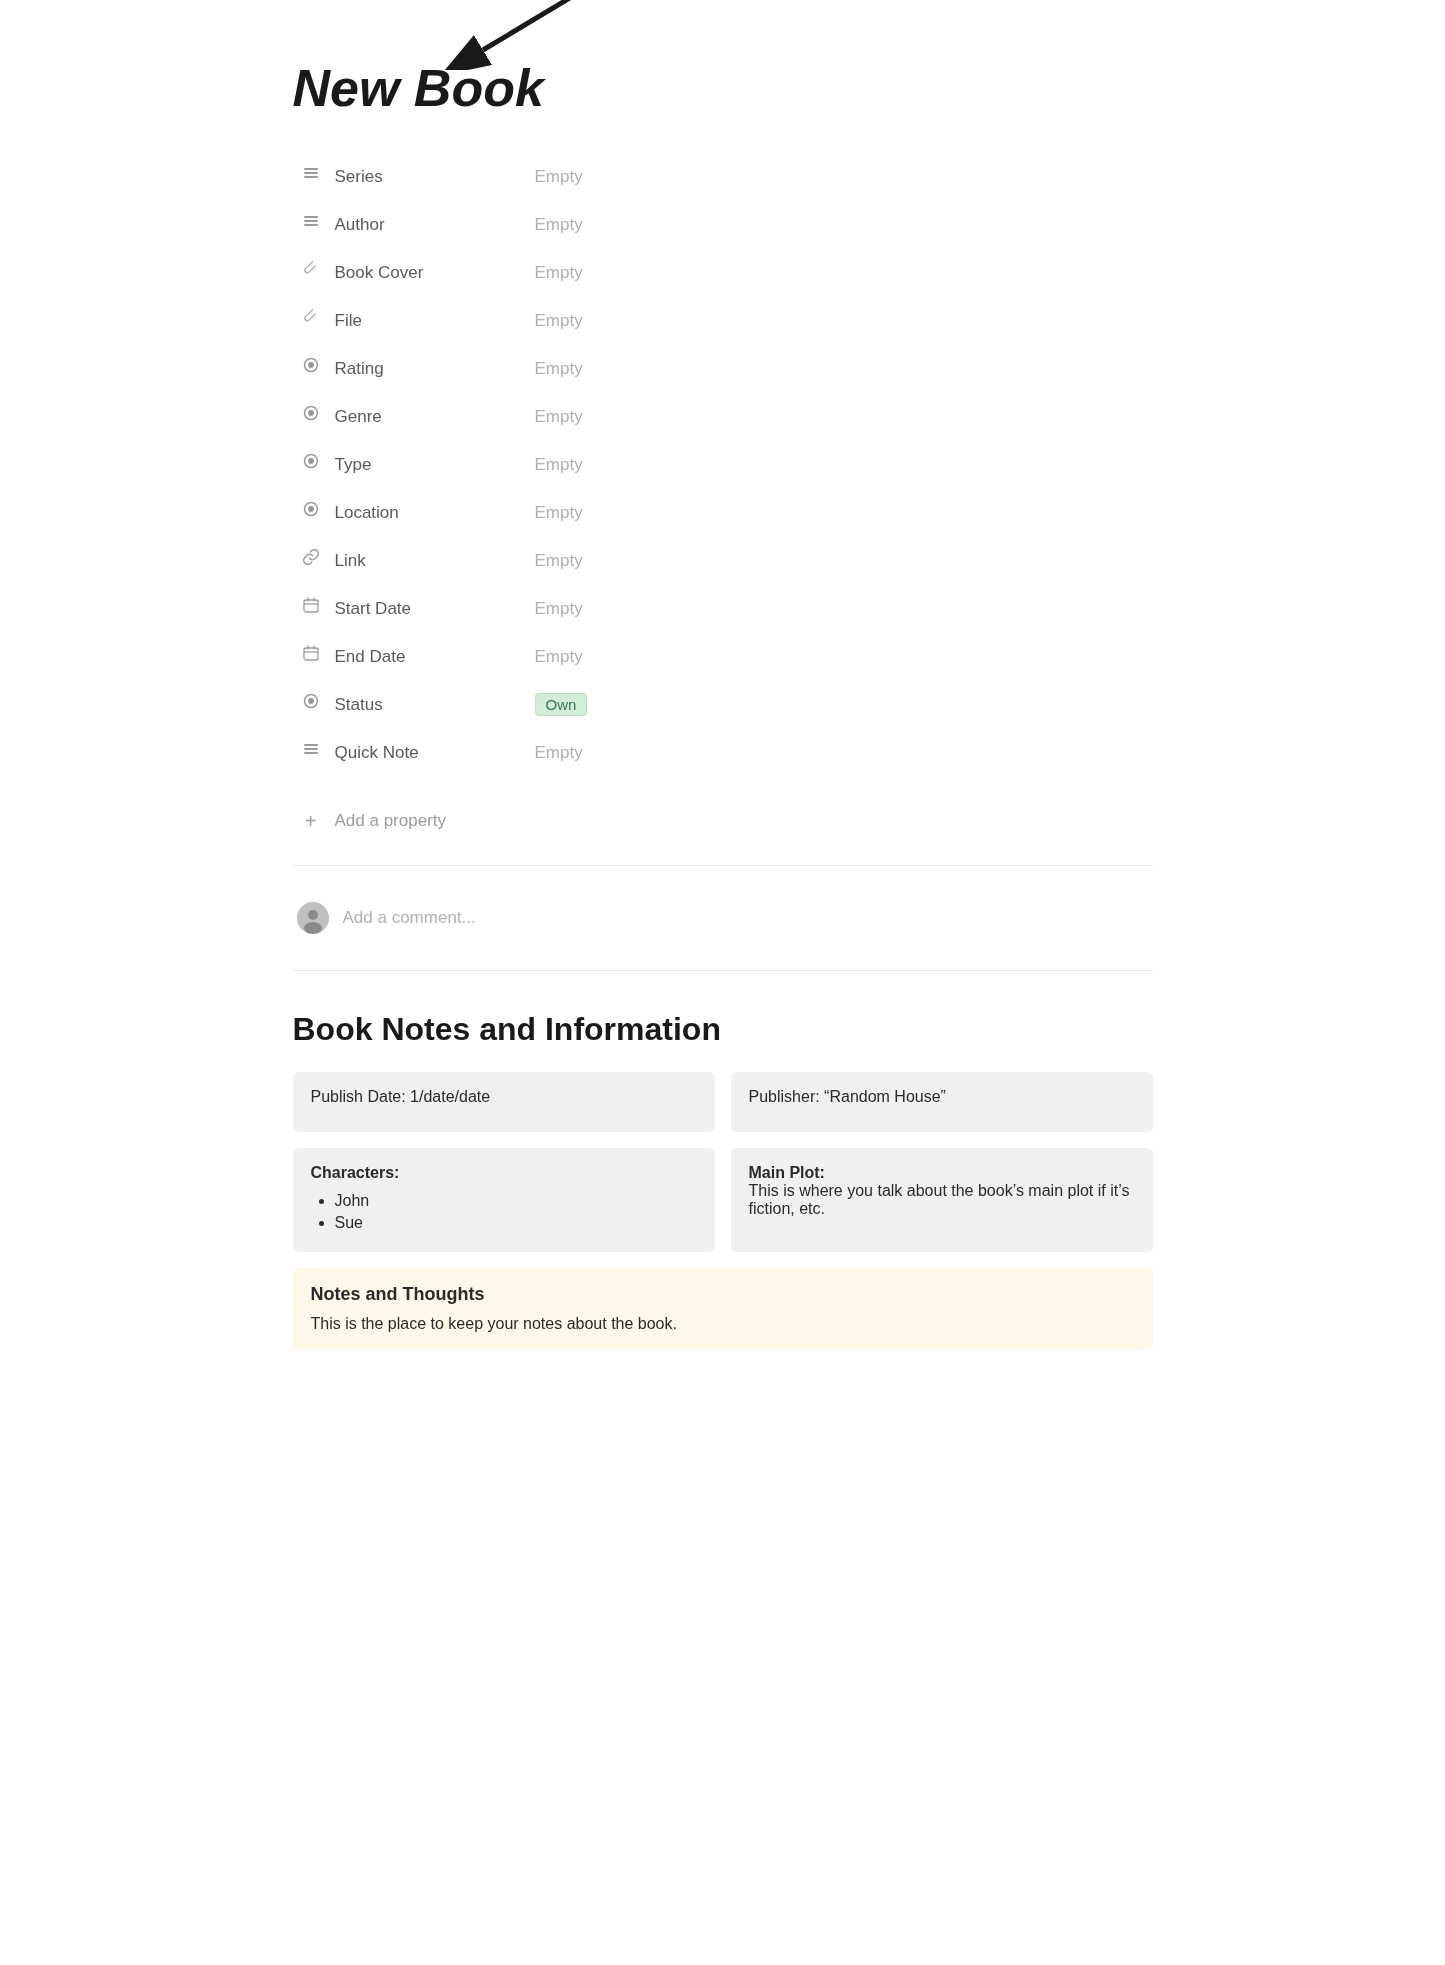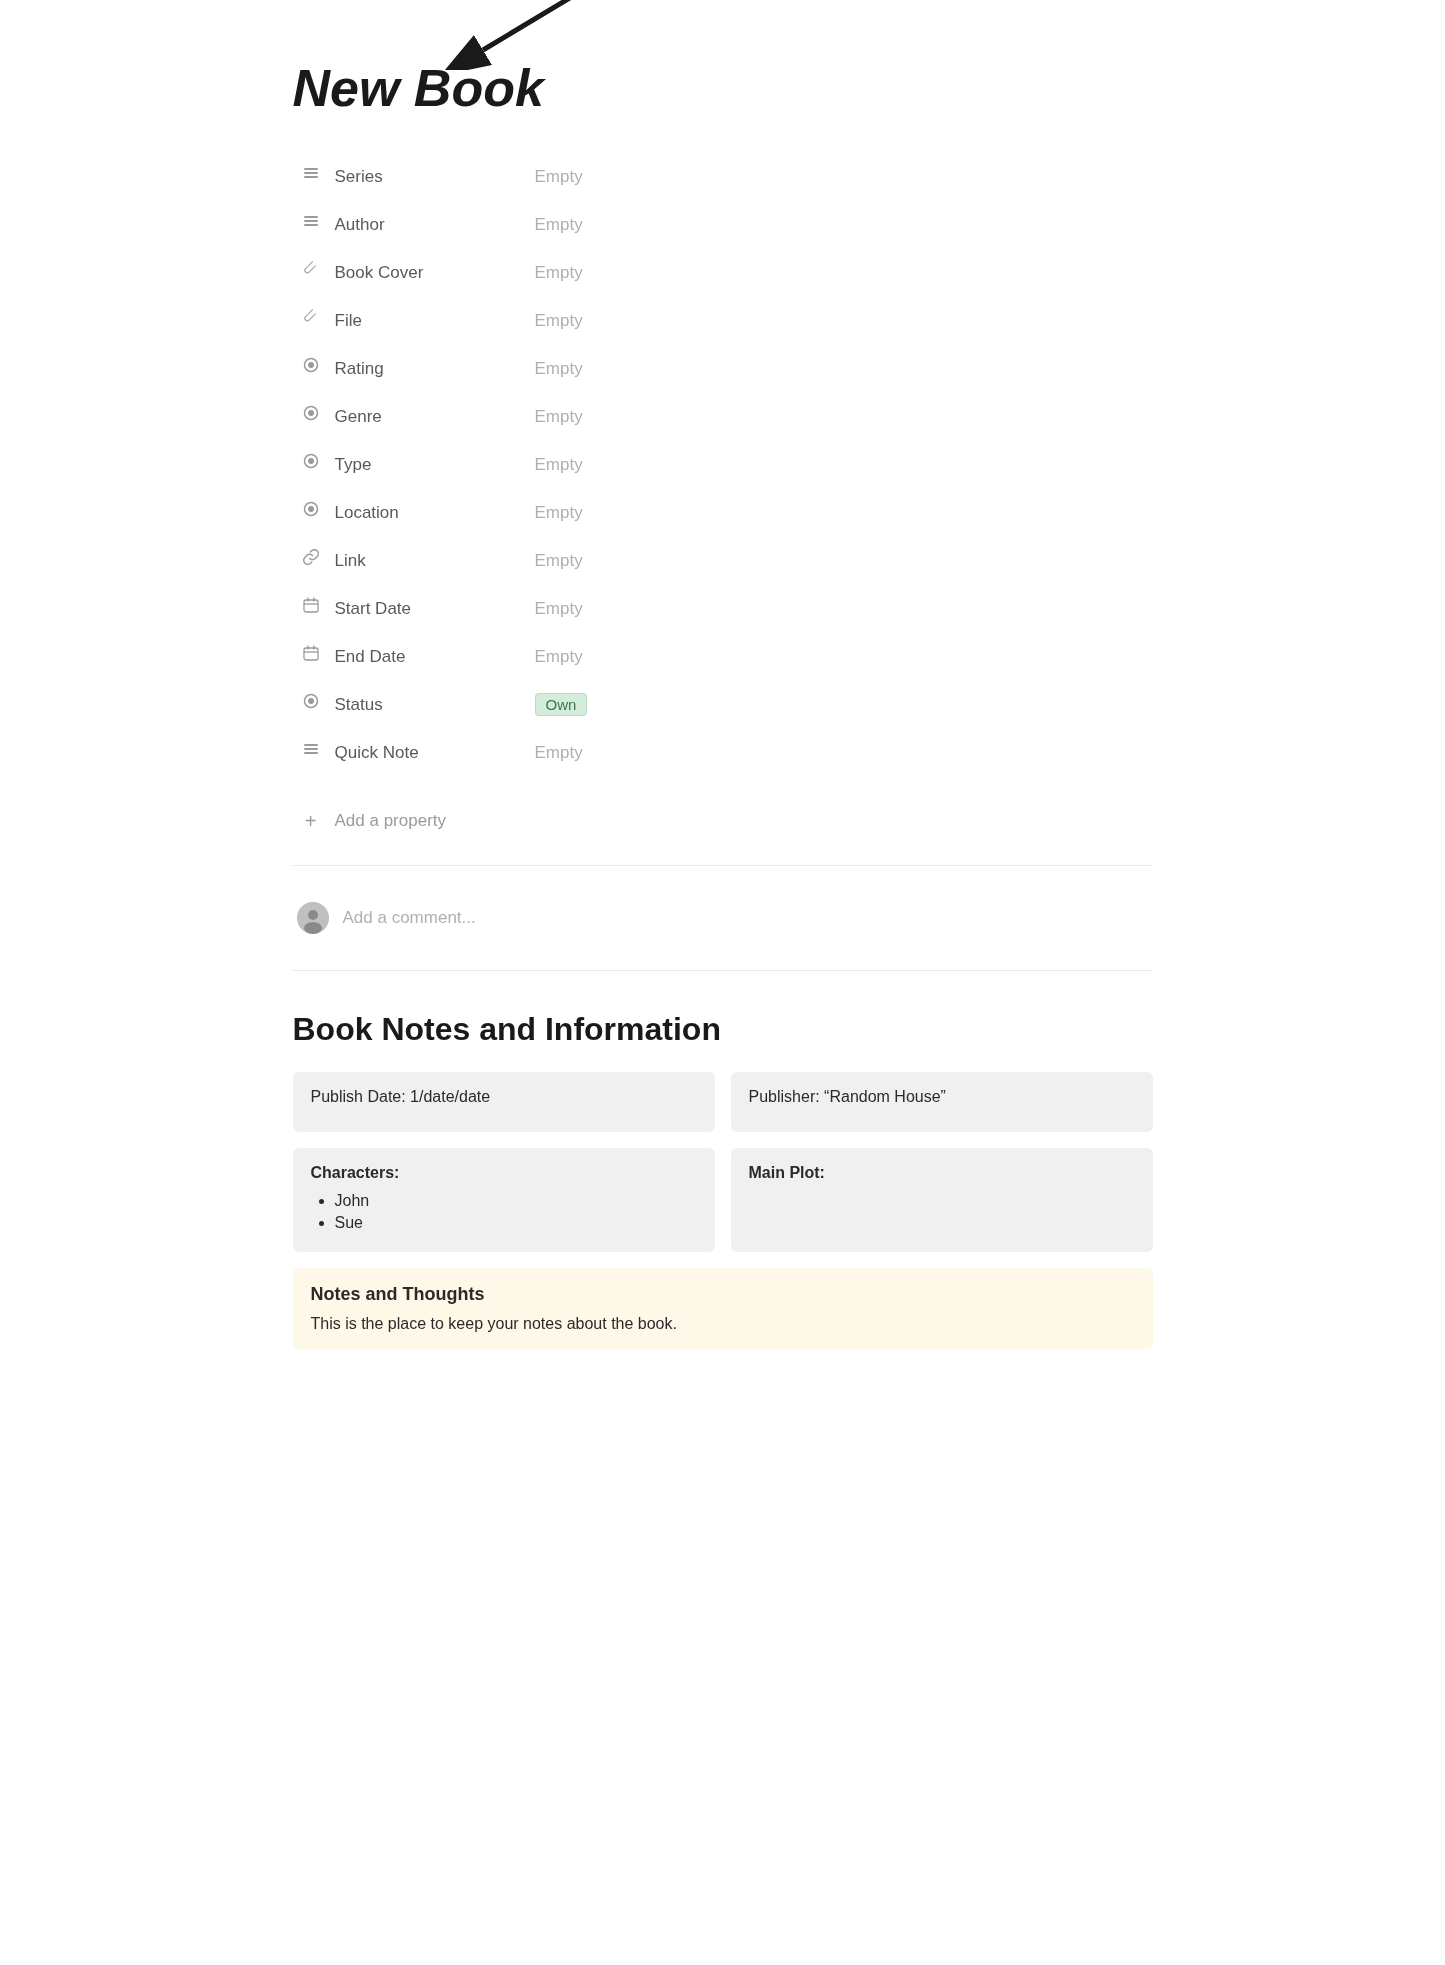--- a/index.html
+++ b/index.html
@@ -418,20 +418,21 @@
   <div class="notes-grid">
     <div class="characters-cell">
       <div class="cell-title">Characters:</div>
       <ul>
         <li>John</li>
         <li>Sue</li>
       </ul>
     </div>
     <div class="main-plot-cell">
       <div class="cell-title">Main Plot:</div>
+      <div>This is where you talk about the book’s main plot if it’s fiction, etc.</div>
     </div>
   </div>
 
   
   <div class="notes-thoughts-cell">
     <div class="cell-title">Notes and Thoughts</div>
     <div>This is the place to keep your notes about the book.</div>
   </div>
 
 </div>

